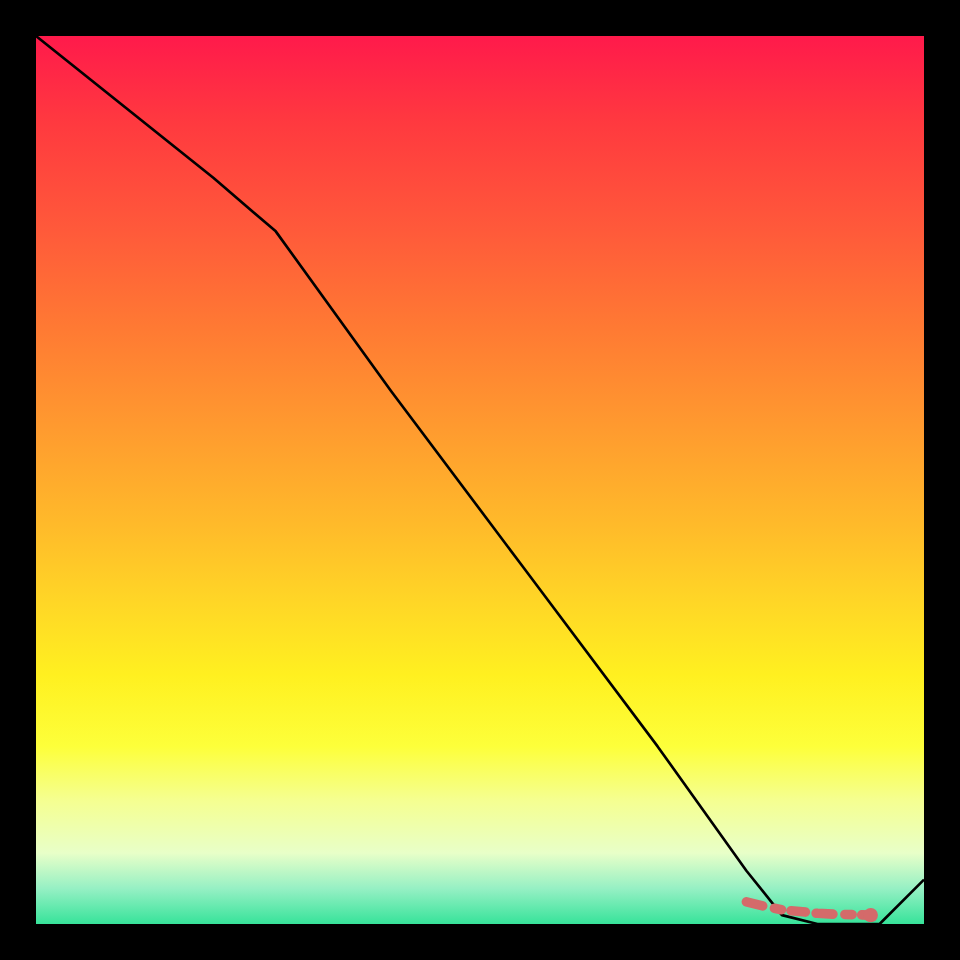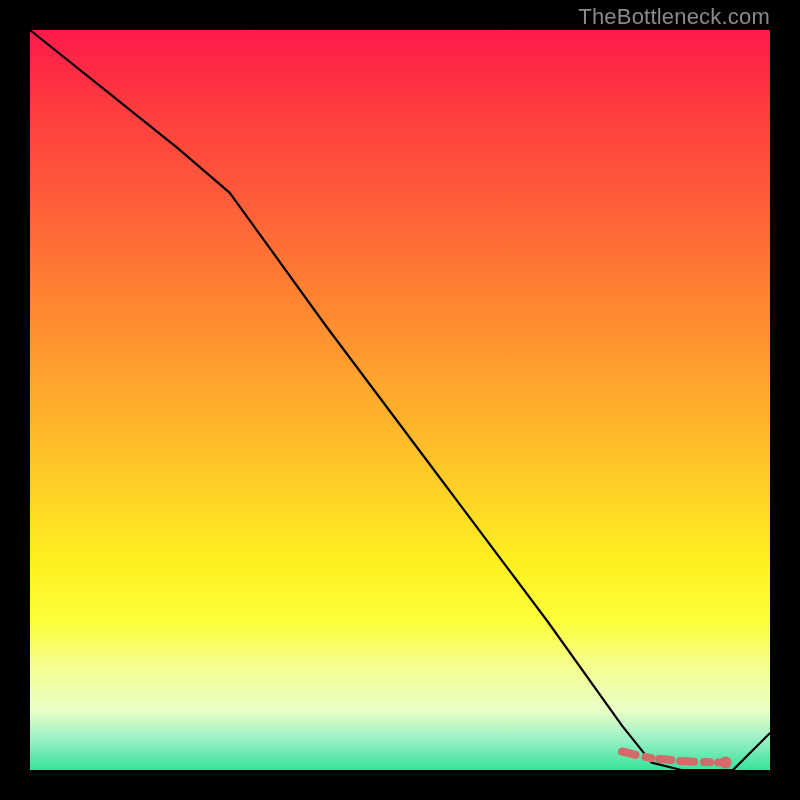--- a/index.html
+++ b/index.html
@@ -55,21 +55,20 @@
     top: 30px;
     width: 740px;
     height: 740px;
     overflow: visible;
   }
 </style>
 </head>
 <body>
 
 <div class="frame">
-  <div class="watermark">TheBottleneck.com</div>
   <div class="plot"></div>
   <svg class="overlay" viewBox="0 0 740 740">
     <g id="curve-layer">
         <path d="M0.0 0.0 L74.0 59.2 L148.0 118.4 L199.8 162.8 L296.0 296.0 L407.0 444.0 L518.0 592.0 L592.0 695.6 L621.6 732.6 L651.2 740.0 L680.8 740.0 L703.0 740.0 L740.0 703.0" fill="none" stroke="#000000" stroke-width="2.2" stroke-linejoin="round"></path>
       </g>
     <g id="marker-layer">
         <path d="M592.0 721.5 L606.8 725.2 L621.6 728.2 L636.4 729.6 L651.2 731.1 L666.0 731.9 L680.8 732.2 L695.6 732.6" fill="none" stroke="#d46a6a" stroke-width="8" stroke-linecap="round" stroke-dasharray="14 10 6 8 12 9"></path>
         <circle cx="695.6" cy="732.6" r="6" fill="#d46a6a"></circle>
       </g>
   </svg>

